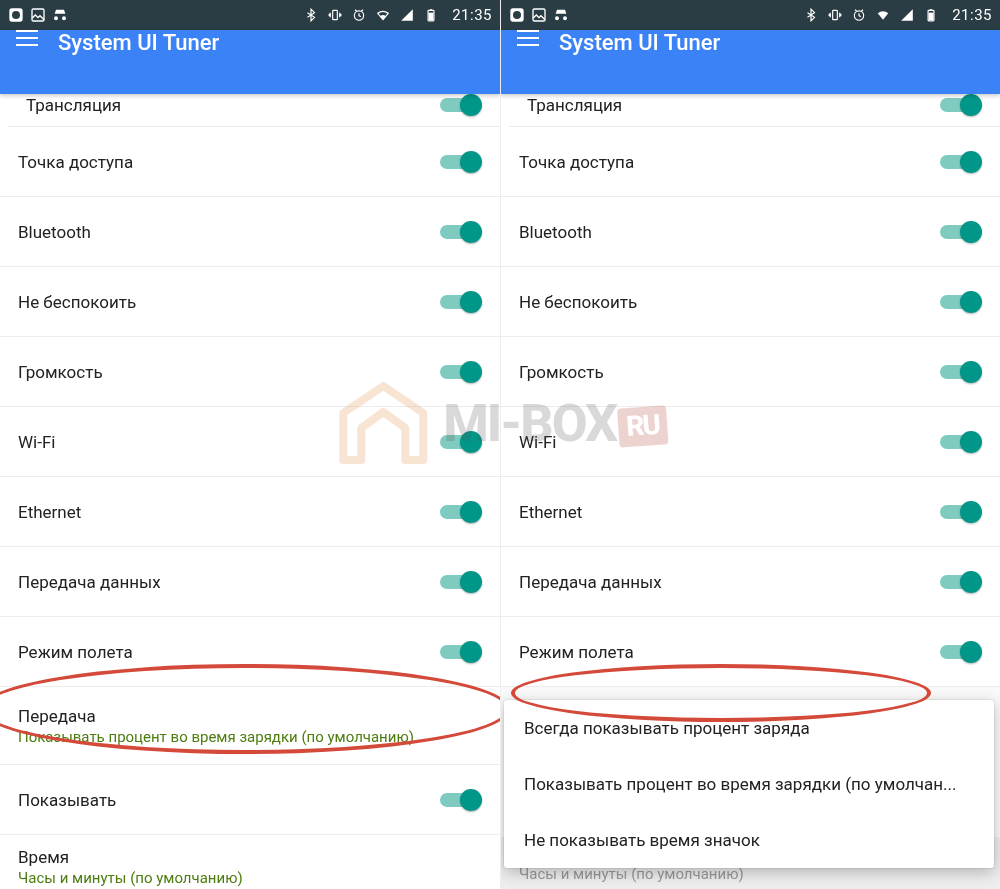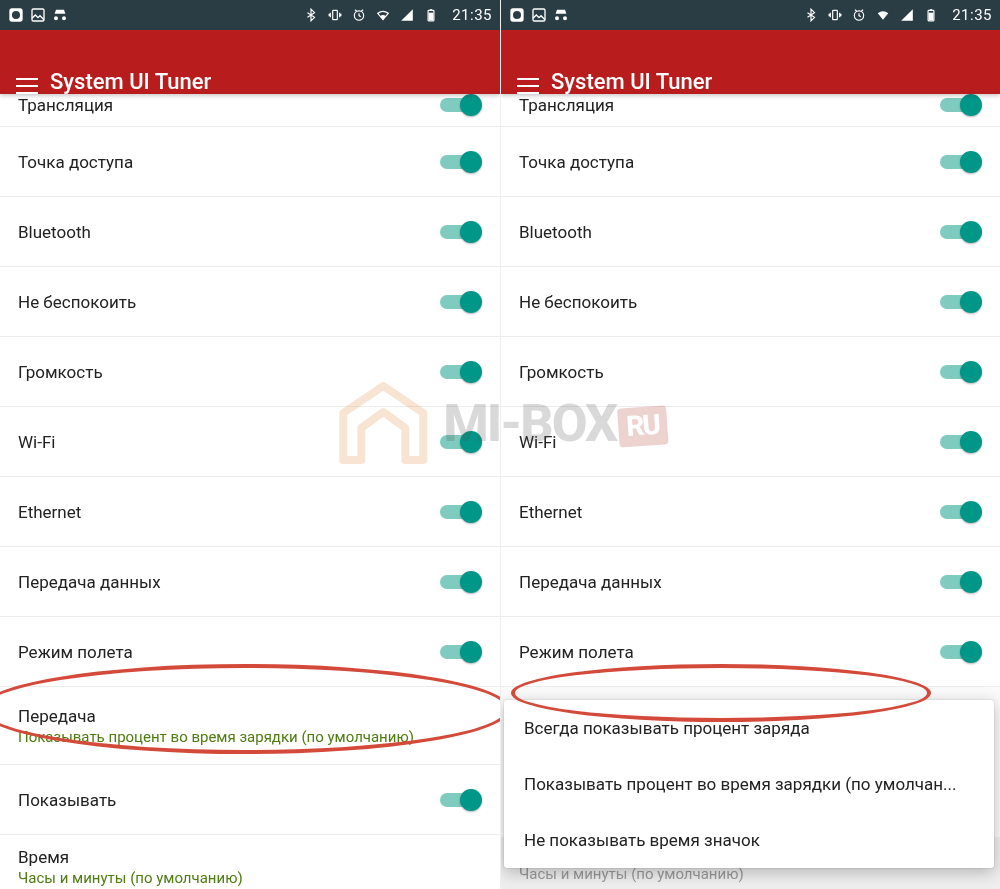--- a/index.html
+++ b/index.html
@@ -33,26 +33,26 @@
   }
   .status-left, .status-right { display: flex; align-items: center; gap: 6px; }
   .status-right { gap: 10px; }
   .status-icon { width: 16px; height: 16px; display: inline-flex; align-items: center; justify-content: center; flex: 0 0 auto; }
   .status-icon.small { width: 14px; height: 14px; }
   .status-icon svg { width: 100%; height: 100%; }
   .status-time { margin-left: 4px; font-size: 15px; letter-spacing: 0.5px; }
 
   .app-bar {
     height: 64px;
-    background: #b91c1c;
+    background: #3b82f6;
     color: #fff;
     display: flex;
-    align-items: flex-end;
+    align-items: flex-start;
     padding: 0 16px;
-    gap: 12px;
+    gap: 20px;
     box-shadow: 0 2px 4px rgba(0,0,0,0.2);
     position: relative;
     z-index: 5;
   }
   .hamburger { width: 22px; height: 16px; display: flex; flex-direction: column; justify-content: space-between; cursor: pointer; }
   .hamburger span { display: block; height: 2px; background: #fff; width: 100%; }
   .app-title { font-size: 22px; font-weight: 500; }
 
   .settings-list {
     background: #fff;
@@ -64,20 +64,21 @@
     justify-content: space-between;
     min-height: 70px;
     padding: 12px 18px;
     border-bottom: 1px solid #ececec;
     background: #fff;
   }
   .settings-row.partial-top {
     min-height: 20px;
     padding-top: 0;
     padding-bottom: 10px;
+    margin-left: 8px;
   }
   .row-text { display: flex; flex-direction: column; gap: 2px; max-width: 400px; }
   .row-label { font-size: 17px; color: #222; }
   .row-sub { font-size: 15px; color: #4d7c0f; line-height: 1.2; }
 
   .switch {
     width: 42px; height: 22px; position: relative; flex: 0 0 auto;
   }
   .switch-track {
     position: absolute; top: 4px; left: 0; width: 38px; height: 14px;

